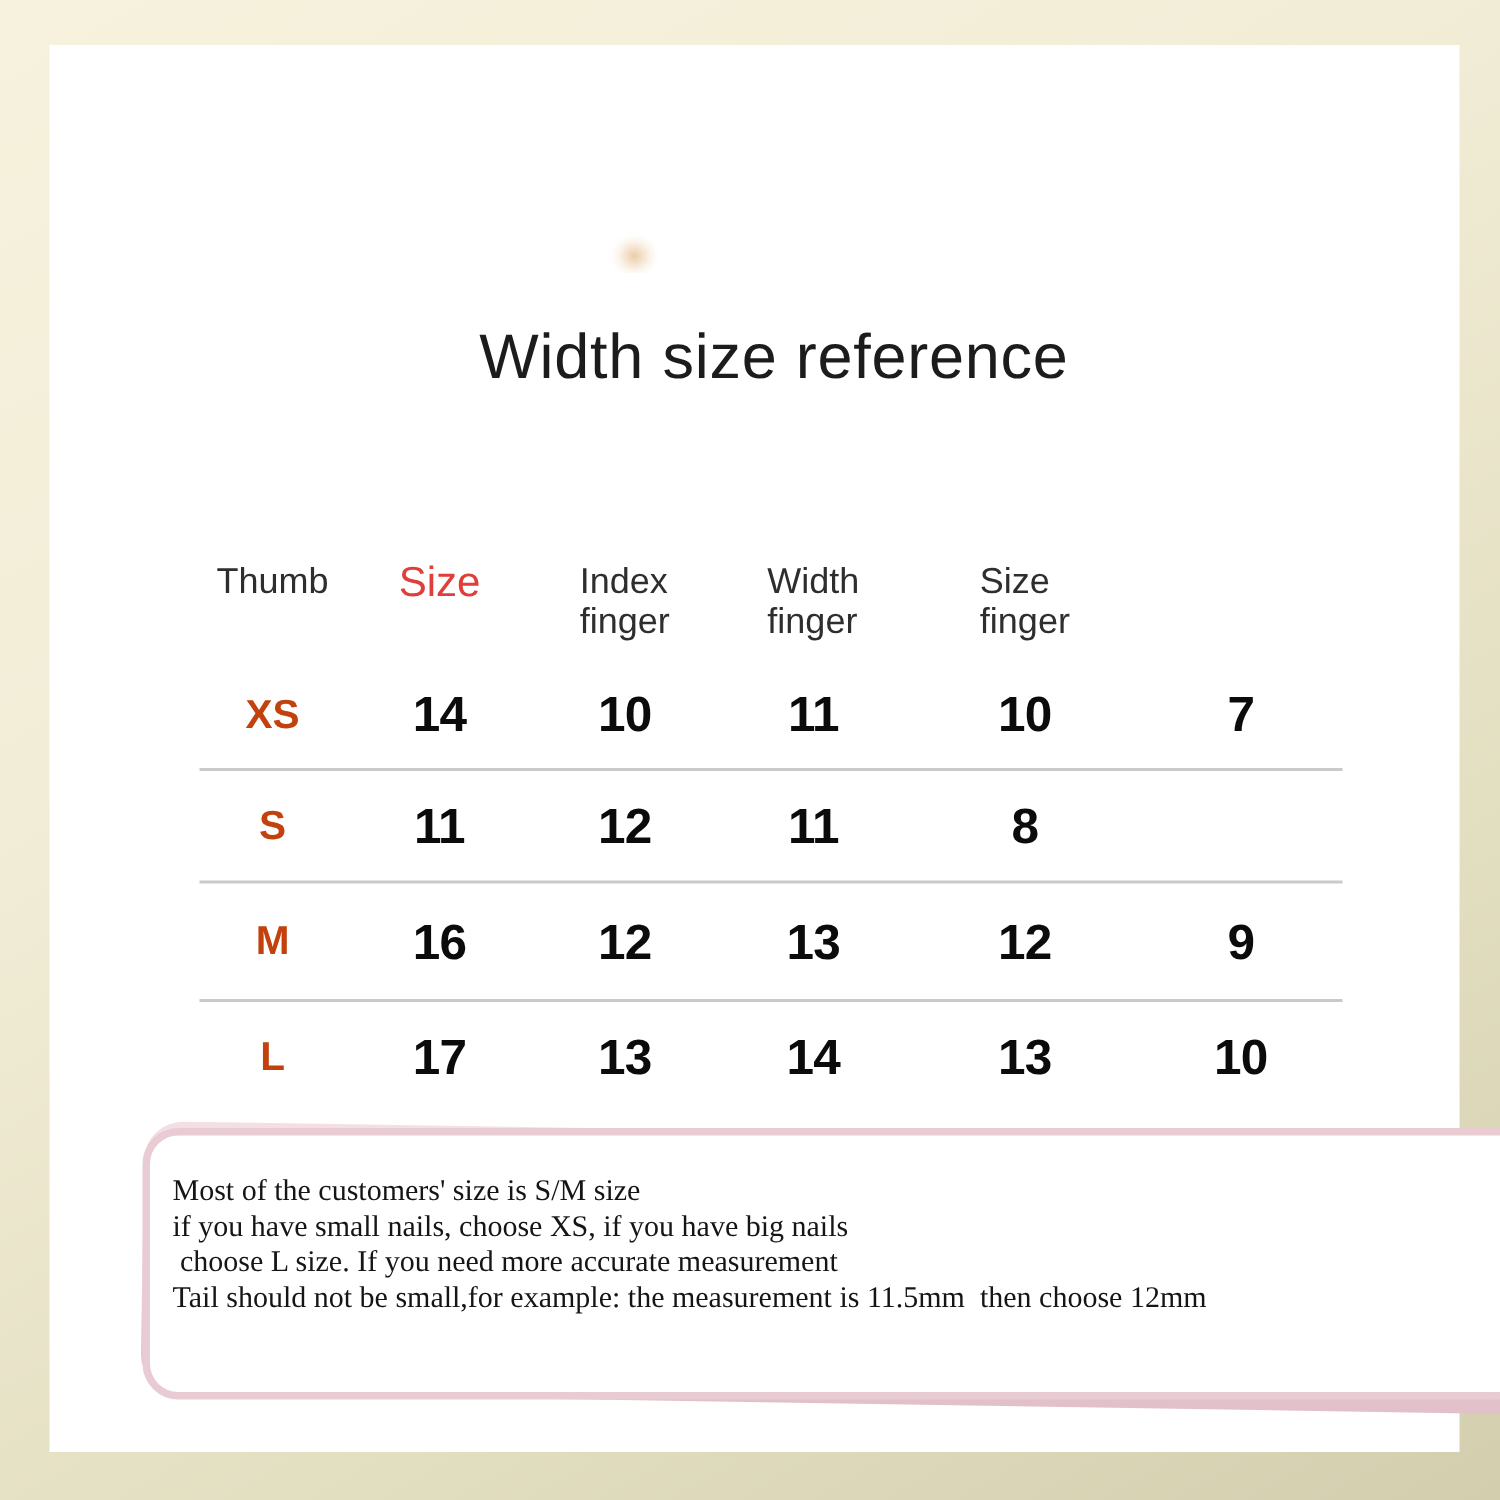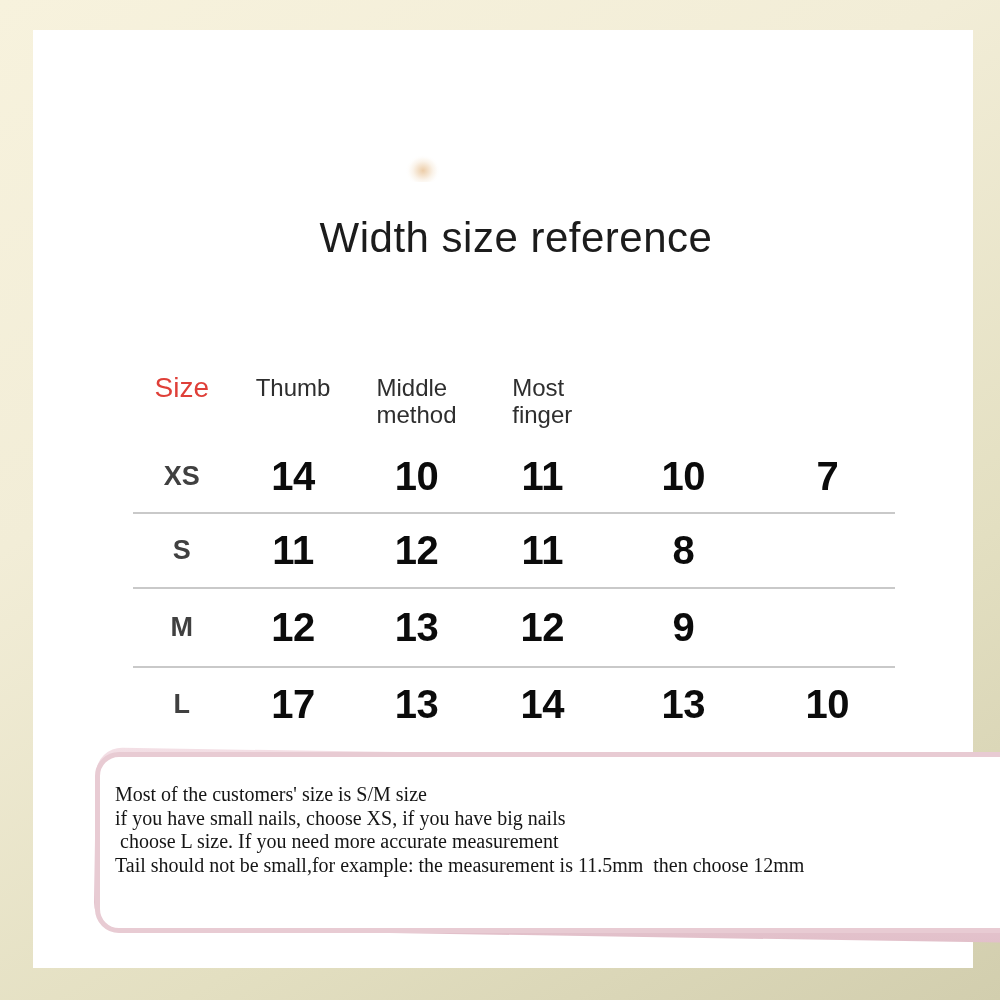--- a/index.html
+++ b/index.html
@@ -32,22 +32,22 @@
   .trow.head{height:80px;align-items:start;}
   .trow.r-xs{height:72px;border-bottom:2px solid #c9c9c9;}
   .trow.r-s {height:73px;border-bottom:2px solid #c9c9c9;}
   .trow.r-m {height:77px;border-bottom:2px solid #c9c9c9;}
   .trow.r-l {height:73px;}
   .cell{text-align:center;}
   .hdr{font-size:24px;line-height:27px;color:#2e2e2e;padding-top:14px;}
   .hdr .wrapword{display:inline-block;width:min-content;text-align:left;white-space:normal;}
   .hdr.tail .wrapword{transform:translateX(-28px);}
   .size-hdr{font-size:28px;color:#df3f38;padding-top:12px;text-align:center;}
-  .rowlabel{font-size:27px;font-weight:700;color:#404040;}
-  .val{font-size:40px;font-weight:700;color:#0b0b0b;letter-spacing:-0.5px;text-align:center;}
+  .rowlabel{font-size:27px;font-weight:700;color:#c2410c;}
+  .val{font-size:33px;font-weight:700;color:#0b0b0b;letter-spacing:-0.5px;text-align:center;}
   
   .note{position:absolute;left:95px;top:752px;width:972px;height:181px;}
   .note-back{
     position:absolute;left:0;top:0;right:0;bottom:0;border-radius:26px;
     transform:rotate(0.9deg) translateY(3px);
     background:linear-gradient(180deg,#f3dfe5 0%,#e9cdd6 55%,#e2c0ca 100%);
   }
   .note-front{
     position:absolute;left:0;top:0;right:0;bottom:0;box-sizing:border-box;
     background:#ffffff;border:5px solid #e8cbd3;border-radius:24px;
@@ -64,24 +64,25 @@
 
 <div class="panel"></div>
 
 <div class="smudge"></div>
 
 <h1 class="title">Width size reference</h1>
 
 <div class="size-table">
 
   <div class="trow head">
+    <div class="cell hdr"><span class="wrapword">Thumb</span></div>
     <div class="cell size-hdr">Size</div>
-    <div class="cell hdr"><span class="wrapword">Thumb</span></div>
-    <div class="cell hdr"><span class="wrapword">Middle method</span></div>
-    <div class="cell hdr"><span class="wrapword">Most finger</span></div>
+    <div class="cell hdr"><span class="wrapword">Index finger</span></div>
+    <div class="cell hdr"><span class="wrapword">Width finger</span></div>
+    <div class="cell hdr"><span class="wrapword">Size finger</span></div>
   </div>
 
   <div class="trow r-xs">
     <div class="cell rowlabel">XS</div>
     <div class="cell val">14</div>
     <div class="cell val">10</div>
     <div class="cell val">11</div>
     <div class="cell val">10</div>
     <div class="cell val">7</div>
   </div>
@@ -89,20 +90,21 @@
   <div class="trow r-s">
     <div class="cell rowlabel">S</div>
     <div class="cell val">11</div>
     <div class="cell val">12</div>
     <div class="cell val">11</div>
     <div class="cell val">8</div>
   </div>
 
   <div class="trow r-m">
     <div class="cell rowlabel">M</div>
+    <div class="cell val">16</div>
     <div class="cell val">12</div>
     <div class="cell val">13</div>
     <div class="cell val">12</div>
     <div class="cell val">9</div>
   </div>
 
   <div class="trow r-l">
     <div class="cell rowlabel">L</div>
     <div class="cell val">17</div>
     <div class="cell val">13</div>

